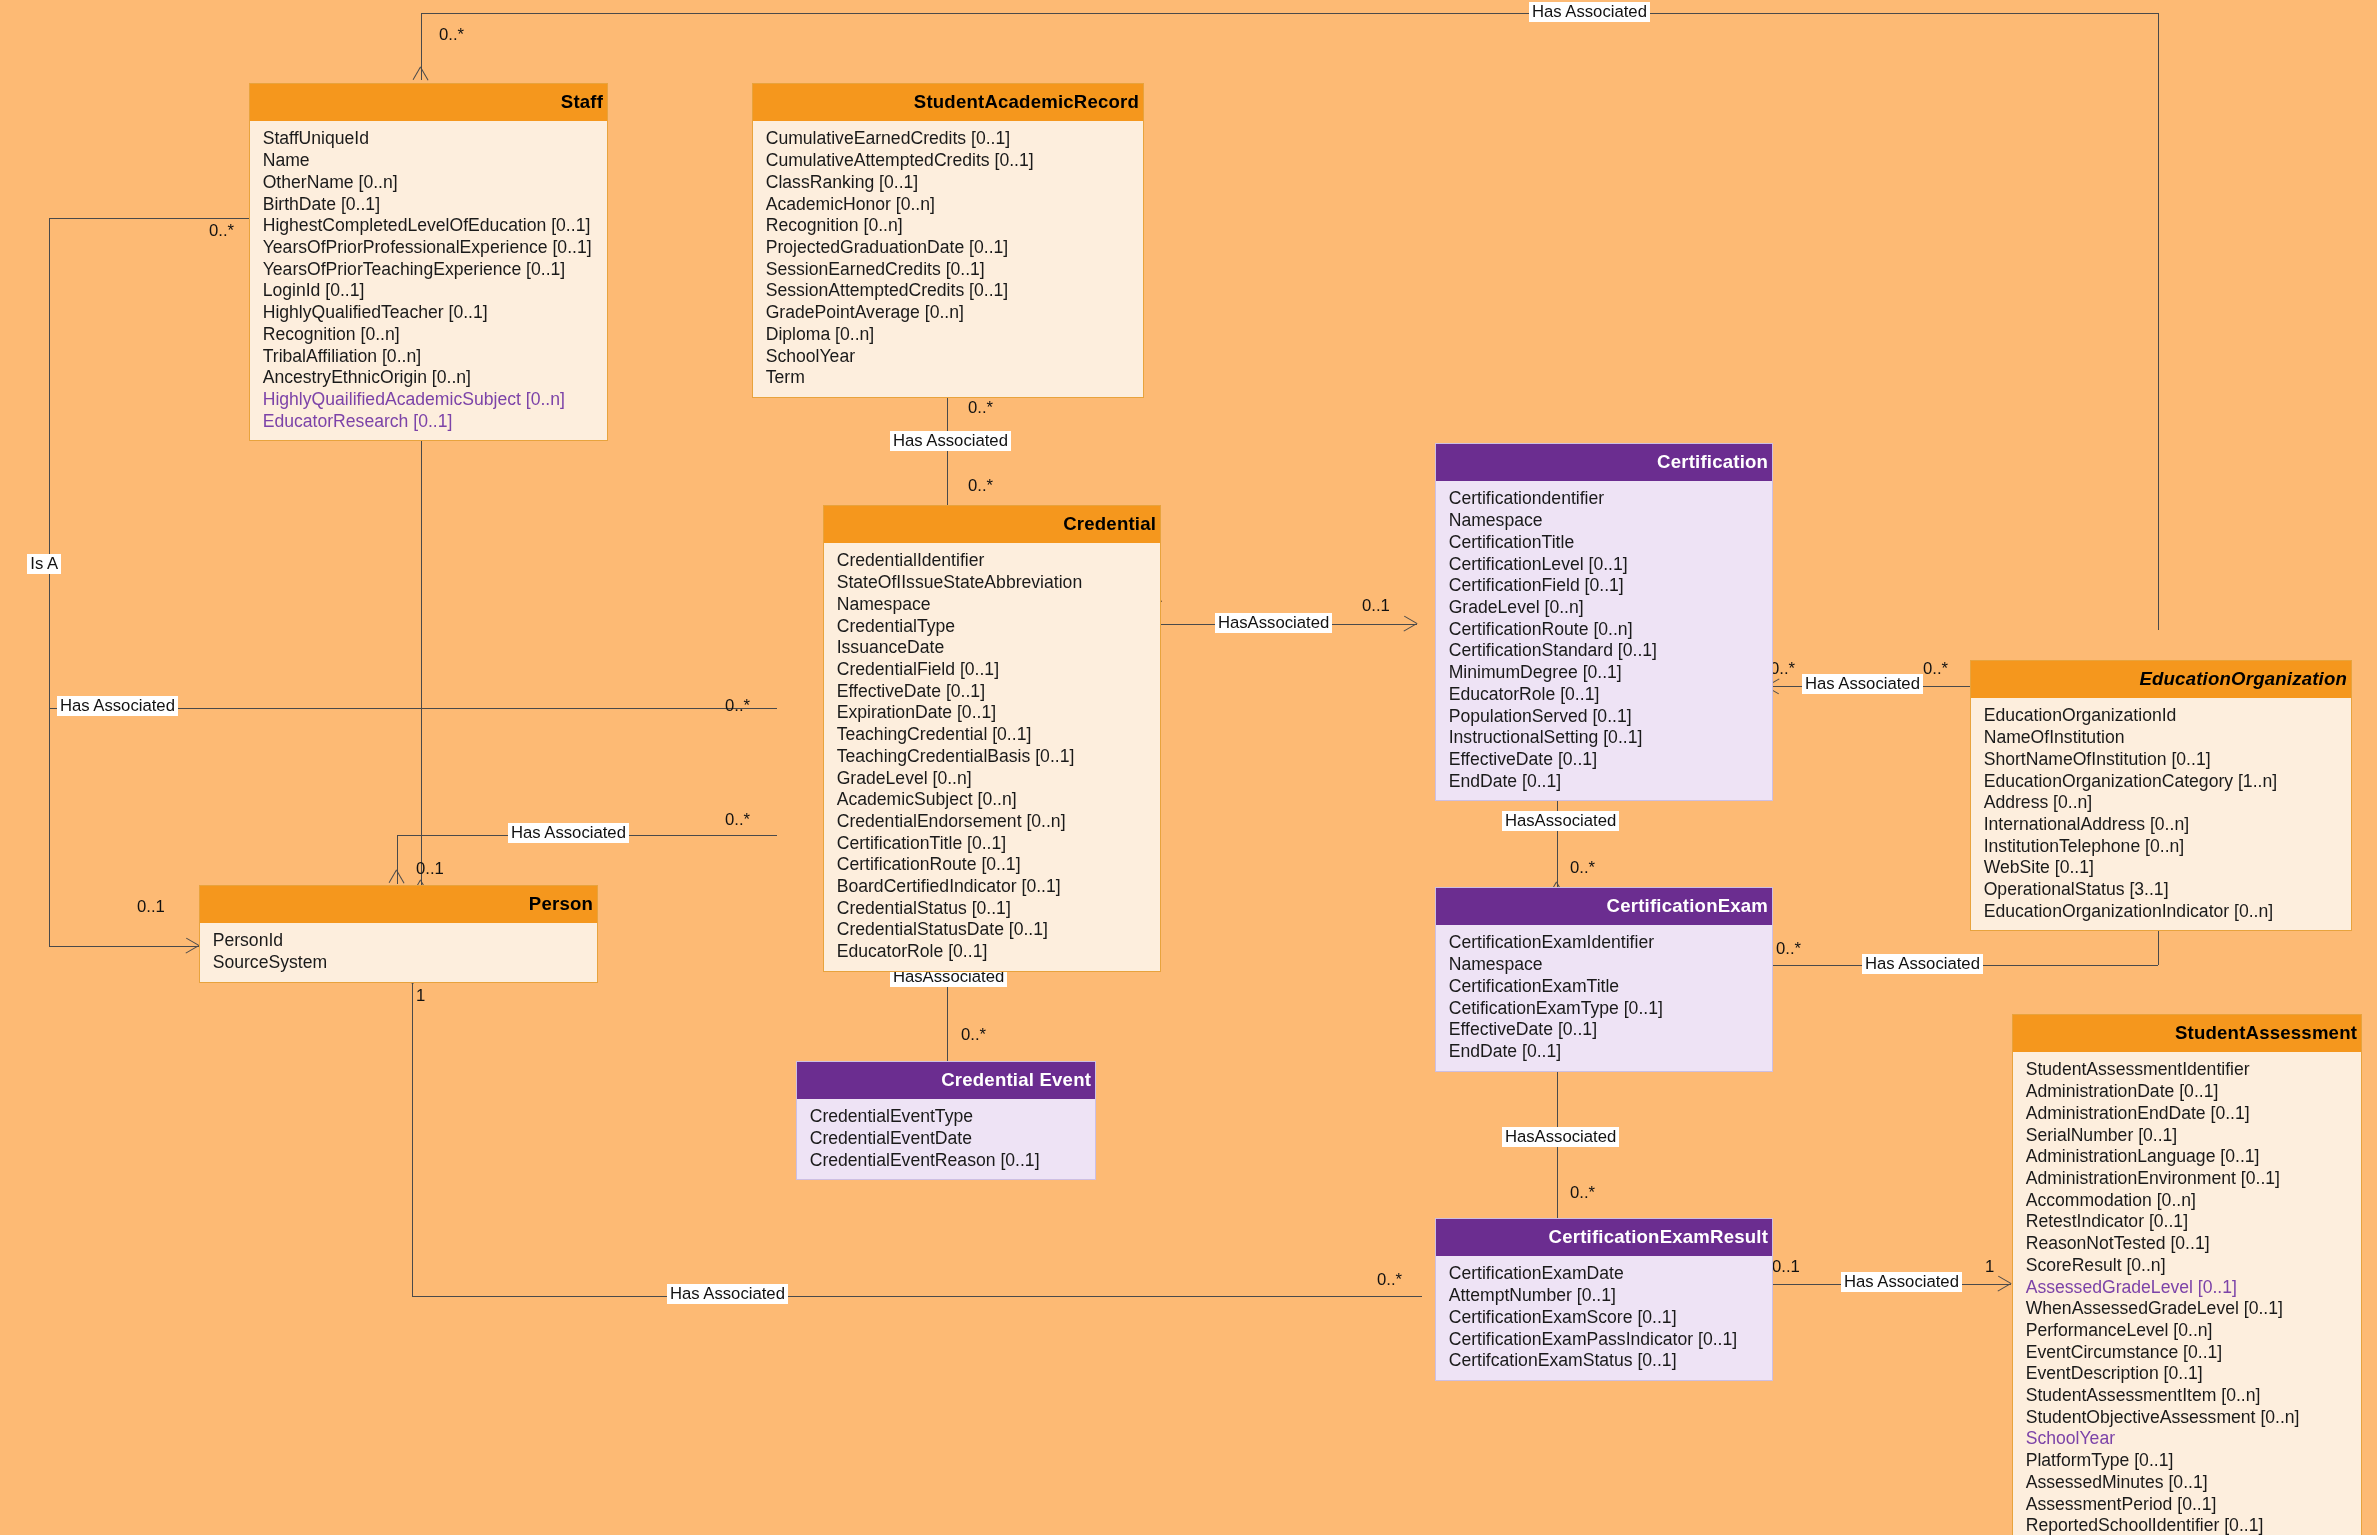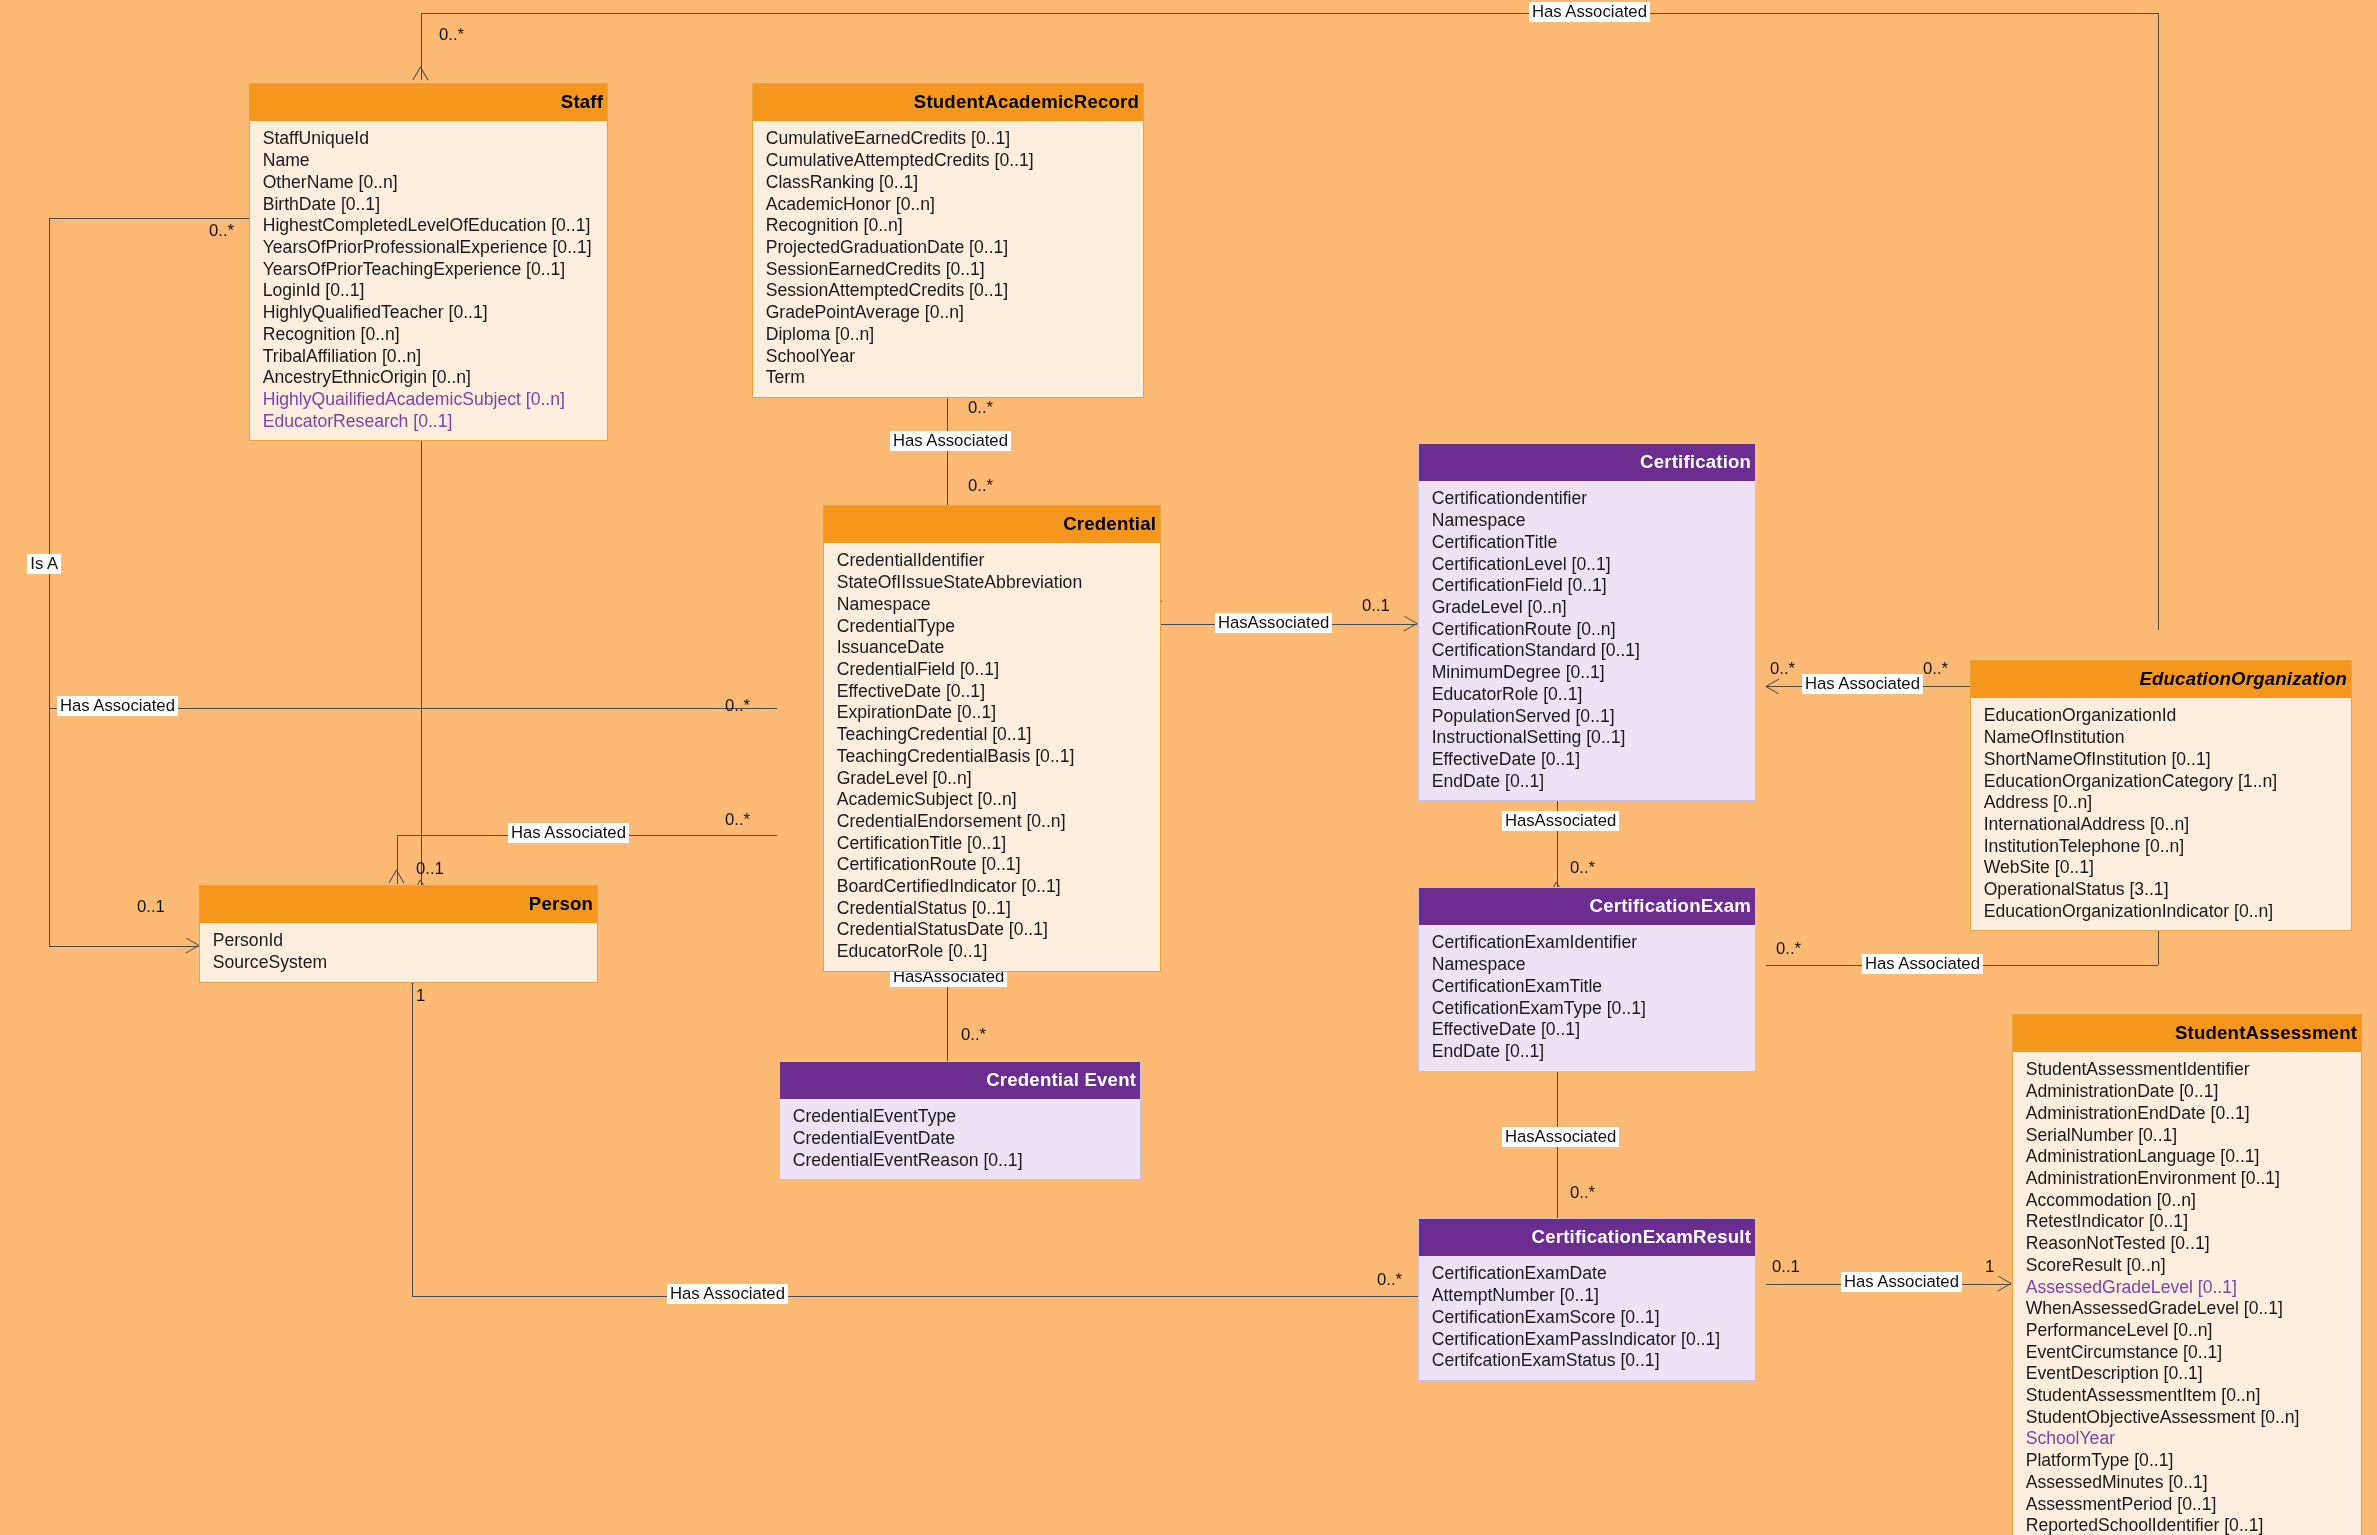--- a/index.html
+++ b/index.html
@@ -21,20 +21,21 @@
   
   .entity {
     position: absolute;
     box-sizing: border-box;
     border: 1px solid #e8a33d;
     background: #fdeedd;
   }
   .entity.purple {
     border: 1px solid #cdbfe3;
     background: #eee3f5;
+    margin-left: 17px;
   }
   .entity-title {
     box-sizing: border-box;
     width: 100%;
     background: #f5971d;
     color: #000000;
     font-weight: bold;
     font-size: 18.6px;
     text-align: right;
     padding: 6.9px 3.9px 7.8px 3.9px;
@@ -381,21 +382,21 @@
   </div>
 
   <div class="entity" style="left:199px; top:885px; width:399px;">
     <div class="entity-title">Person</div>
     <div class="attrs">
       <div class="attr">PersonId</div>
       <div class="attr">SourceSystem</div>
     </div>
   </div>
 
-  <div class="entity purple" style="left:779px; top:1061px; width:362px;">
+  <div class="entity purple" style="left:779px; top:1061px; width:300px;">
     <div class="entity-title">Credential Event</div>
     <div class="attrs">
       <div class="attr">CredentialEventType</div>
       <div class="attr">CredentialEventDate</div>
       <div class="attr">CredentialEventReason [0..1]</div>
     </div>
   </div>
 
   <div class="entity" style="left:2012px; top:1014px; width:350px;">
     <div class="entity-title">StudentAssessment</div>

